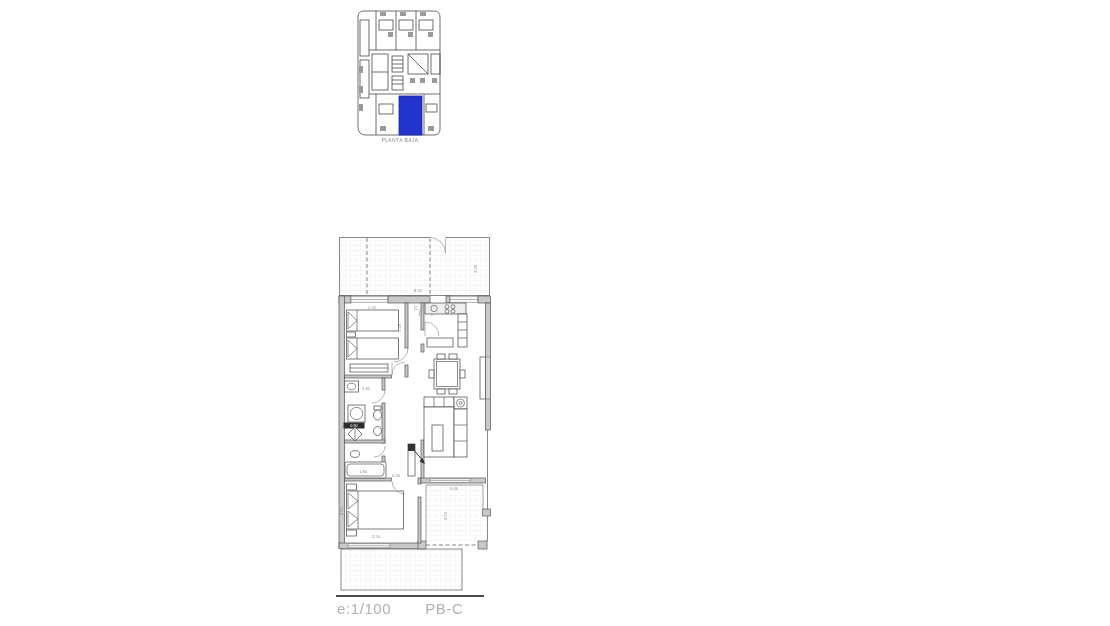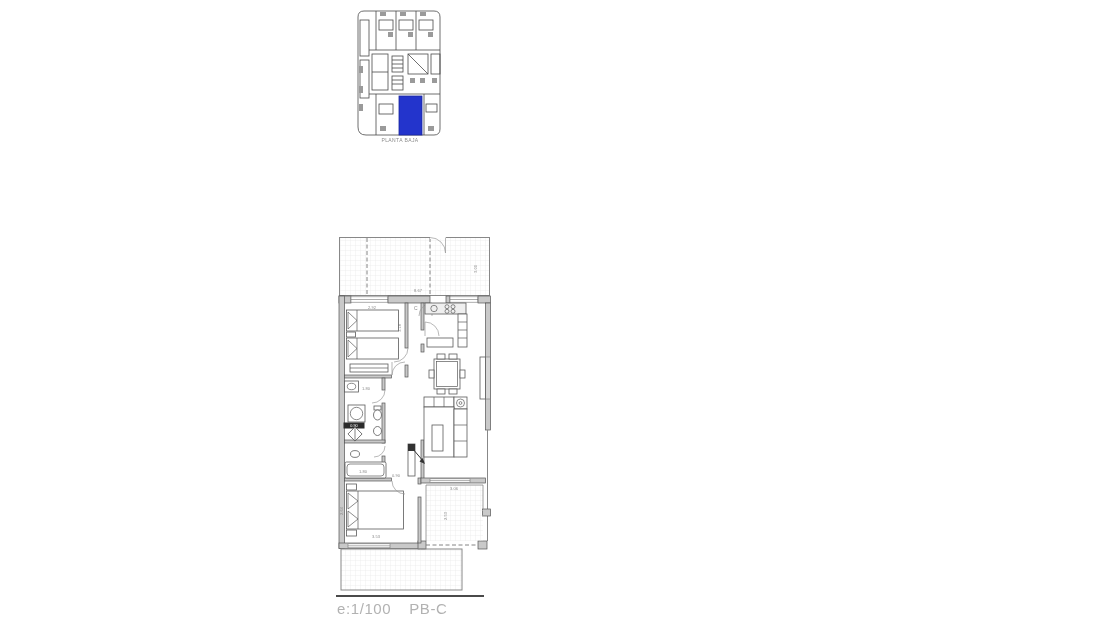--- a/index.html
+++ b/index.html
@@ -2,21 +2,21 @@
 <html style="--highlight_blue: #2334cc; --wall_fill: #c9c9c9; --dim_text: #8a8a8a; --footer_text: #b2b2b2;"><head>
 <meta charset="utf-8">
 <style>
   html,body{margin:0;padding:0;background:#fff;}
   #canvas{position:relative;width:1110px;height:626px;background:#fff;overflow:hidden;
           font-family:"Liberation Sans",sans-serif;}
   .abs{position:absolute;}
   #site-plan-label{left:350px;top:137px;width:100px;text-align:center;
       font-size:5px;letter-spacing:0.4px;color:#8a8a8a;}
   #footer-rule{left:336px;top:595px;width:148px;height:2px;background:#4a4a4a;}
-  #footer{left:337px;top:600px;display:flex;gap:18px;
+  #footer{left:337px;top:600px;display:flex;gap:34px;
       font-size:15px;letter-spacing:0.6px;color:var(--footer_text,#b4b4b4);}
   svg text{font-family:"Liberation Sans",sans-serif;fill:var(--dim_text,#8a8a8a);}
   .wall{fill:var(--wall_fill,#c9c9c9);stroke:#555;stroke-width:0.7;}
   .thin{fill:none;stroke:#888;stroke-width:0.8;}
   .furn{fill:#fff;stroke:#5a5a5a;stroke-width:0.8;}
   .furnl{fill:none;stroke:#5a5a5a;stroke-width:0.7;}
   .arc{fill:none;stroke:#999;stroke-width:0.7;}
   .win{fill:#fff;stroke:#777;stroke-width:0.6;}
   .dim{font-size:4px;}
   .dimv{font-size:4px;}

